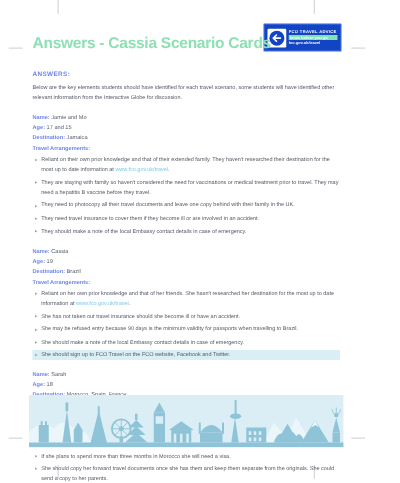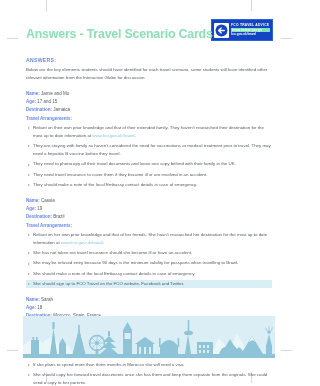--- a/index.html
+++ b/index.html
@@ -95,21 +95,21 @@
       </svg>
     </div>
     <div class="logo-text">
       <div class="logo-l1">FCO TRAVEL ADVICE</div>
       <div class="logo-l2">know before you go</div>
       <div class="logo-l3">fco.gov.uk/travel</div>
     </div>
   </div>
 
   <div class="content">
-    <h1 class="title">Answers - Travel Scenario Cards</h1>
+    <h1 class="title">Answers - Cassia Scenario Cards</h1>
     <div class="answers-head">ANSWERS:</div>
     <div class="intro">Below are the key elements students should have identified for each travel scenario, some students will have identified other relevant information from the Interactive Globe for discussion.</div>
     <div id="scenarios">
         <div class="scenario">
           <div class="field"><span class="lbl">Name: </span><span>Jamie and Mo</span></div>
           <div class="field"><span class="lbl">Age: </span><span>17 and 15</span></div>
           <div class="field"><span class="lbl">Destination: </span><span>Jamaica</span></div>
           <div class="sub-head">Travel Arrangements:</div>
           <ul class="bullets">
             <li>Reliant on their own prior knowledge and that of their extended family. They haven't researched their destination for the most up to date information at <a class="lnk">www.fco.gov.uk/travel</a>.</li>

